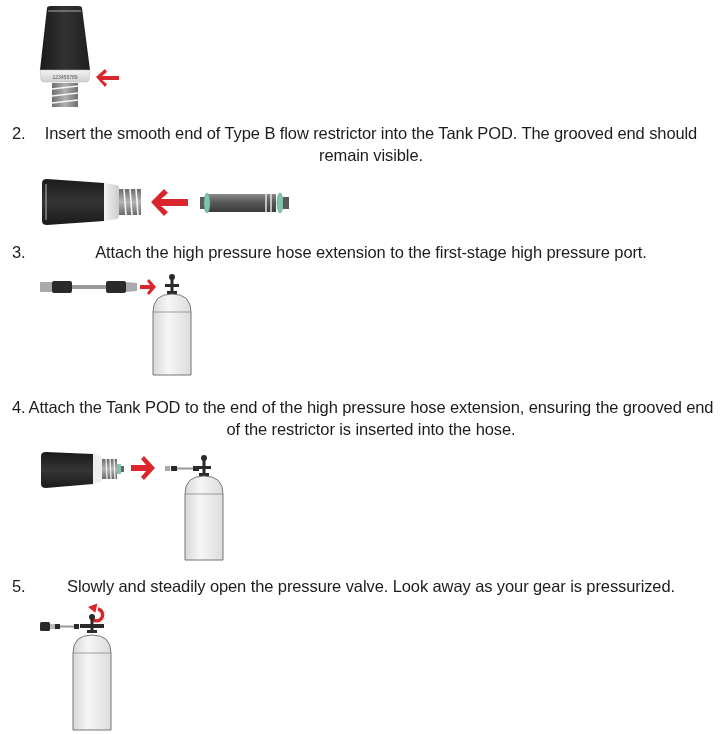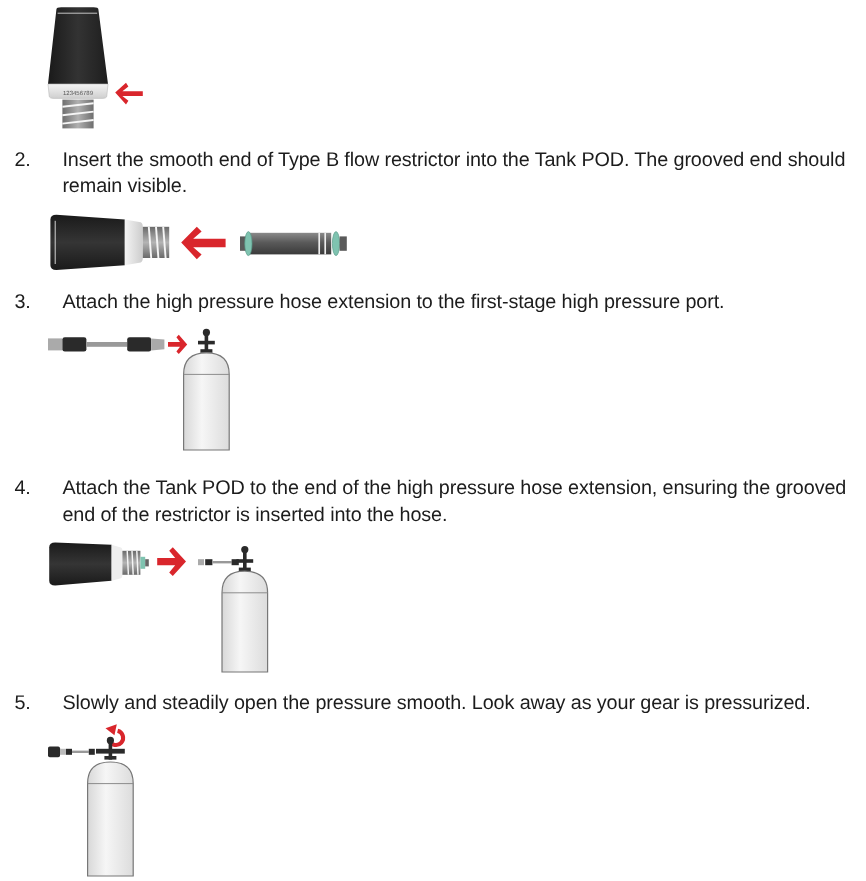--- a/index.html
+++ b/index.html
@@ -22,22 +22,23 @@
       line-height: 22px;
       letter-spacing: -0.1px;
     }
     .step-num {
       position: absolute;
       left: 0;
       top: 0;
       width: 28px;
     }
     .step-body {
-      margin-left: 40px;
+      margin-left: 12px;
       display: block;
+      text-align: center;
     }
     .italic { }
     svg { display: block; overflow: visible; }
   </style>
 </head>
 <body>
 
 <div class="abs" style="left:35px; top:0px; width:100px; height:112px;">
   <svg width="100" height="112" viewBox="0 0 100 112">
     <defs>
@@ -219,21 +220,21 @@
       <rect x="161" y="25" width="10" height="3"></rect>
     </g>
 
     <path d="M147 112 L147 46 Q147 28 166 28 Q185 28 185 46 L185 112 Z" fill="url(#tank4)" stroke="#777777" stroke-width="1"></path>
     <line x1="147" y1="46" x2="185" y2="46" stroke="#888888" stroke-width="0.8"></line>
   </svg>
 </div>
 
 <div class="step-text" style="top:575px;">
   <span class="step-num">5.</span>
-  <span class="step-body"><span>Slowly and steadily open the pressure smooth. </span><span class="italic">Look away as your gear is pressurized.</span></span>
+  <span class="step-body"><span>Slowly and steadily open the pressure valve. </span><span class="italic">Look away as your gear is pressurized.</span></span>
 </div>
 
 <div class="abs" style="left:38px; top:603px; width:90px; height:130px;">
   <svg width="90" height="130" viewBox="0 0 90 130">
     <defs>
       <linearGradient id="tank5" x1="0" x2="1" y1="0" y2="0">
         <stop offset="0" stop-color="#d8d8d8"></stop>
         <stop offset="0.4" stop-color="#f6f6f6"></stop>
         <stop offset="1" stop-color="#dcdcdc"></stop>
       </linearGradient>

